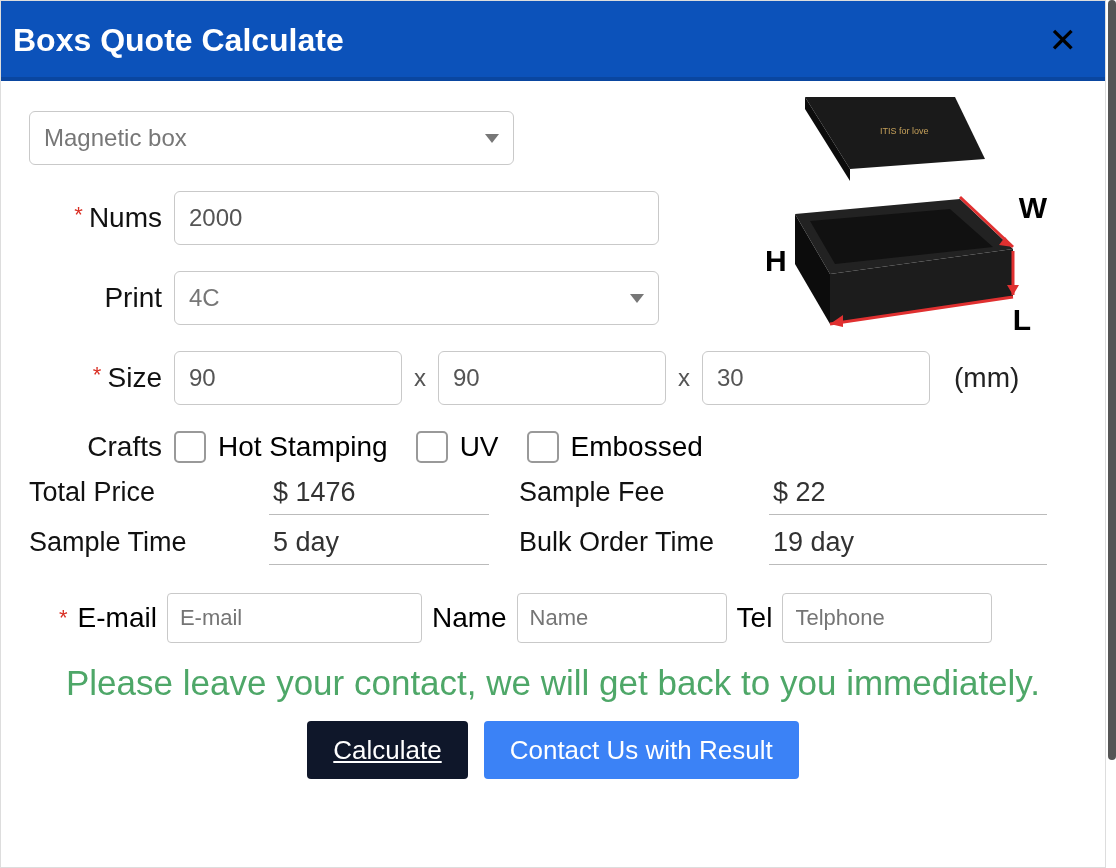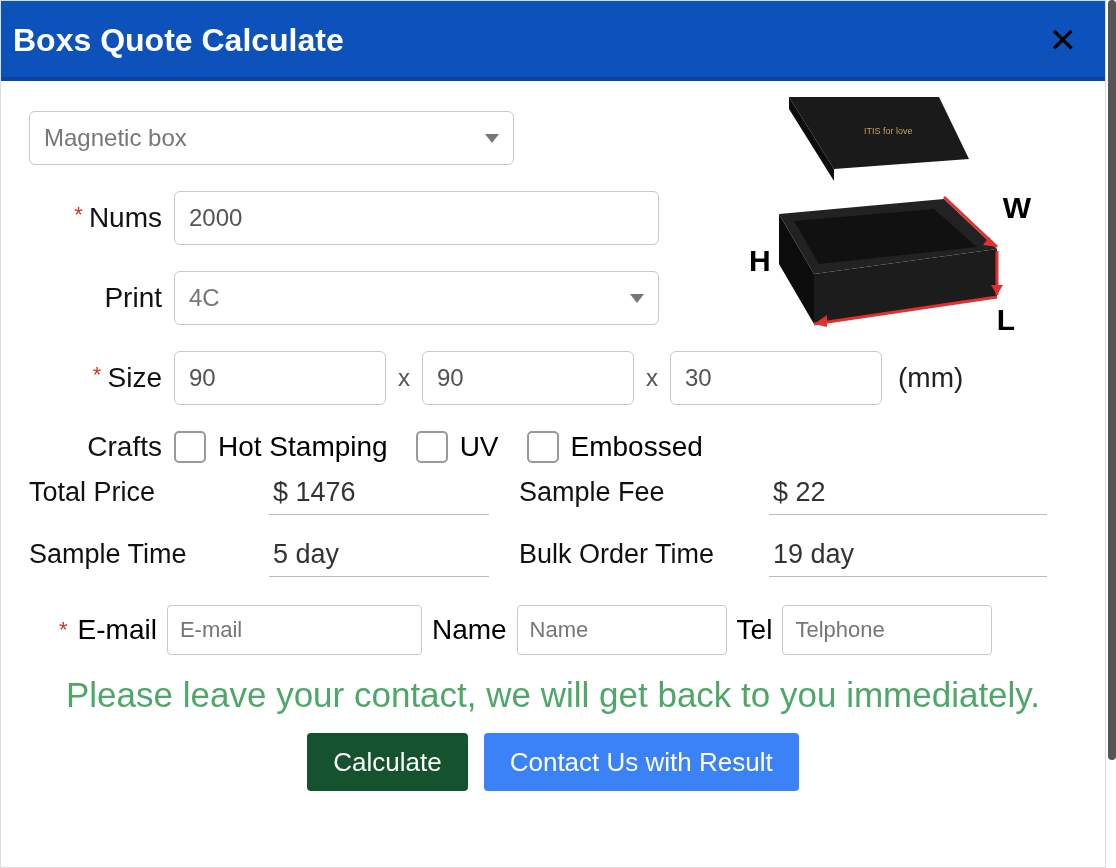--- a/index.html
+++ b/index.html
@@ -84,42 +84,42 @@
   }
   .chev {
     width:0;height:0;
     border-left:7px solid transparent;
     border-right:7px solid transparent;
     border-top:9px solid #777;
     margin-left:10px;
   }
   .box-illus {
     position:absolute;
-    right:76px;
+    right:60px;
     top:8px;
     width:310px;
     height:250px;
   }
-  .size-row .text-input { width:212px; color:#555;}
+  .size-row .text-input { width:228px; color:#555;}
   .size-sep { margin:0 12px; font-size:24px; color:#555; }
-  .size-unit { margin-left:16px; font-size:28px; color:#222;}
+  .size-unit { margin-left:24px; font-size:28px; color:#222;}
   .crafts-row { margin-top:8px;align-items:flex-end; }
   .checkbox {
     width:32px; height:32px;
     border:2px solid #999;
     border-radius:5px;
     margin-right:12px;
     cursor:pointer;
     flex:0 0 auto;
   }
   .craft-label { font-size:28px; margin-right:28px; }
   .results {
     display:grid;
     grid-template-columns: 240px 250px 250px 1fr;
-    row-gap:20px;
+    row-gap:8px;
     font-size:27px;
     padding-left:0;
   }
   .res-label { color:#111; padding-top:4px;}
   .res-val {
     border-bottom:1px solid #bbb;
     padding:4px 0 6px 4px;
     color:#333;
     margin-right:30px;
   }
@@ -148,21 +148,21 @@
   }
   .btn {
     height:58px;
     border:none;
     border-radius:4px;
     font-size:26px;
     color:#fff;
     padding:0 26px;
     cursor:pointer;
   }
-  .btn-primary { background:#14532d; }
+  .btn-primary { background:#0f172a;text-decoration:underline; }
   .btn-success { background:#3b82f6; }
   
   .scrollbar {
     position:absolute;
     right:0; top:0;
     width:10px; height:868px;
     background:transparent;
   }
   .scroll-thumb {
     position:absolute;

